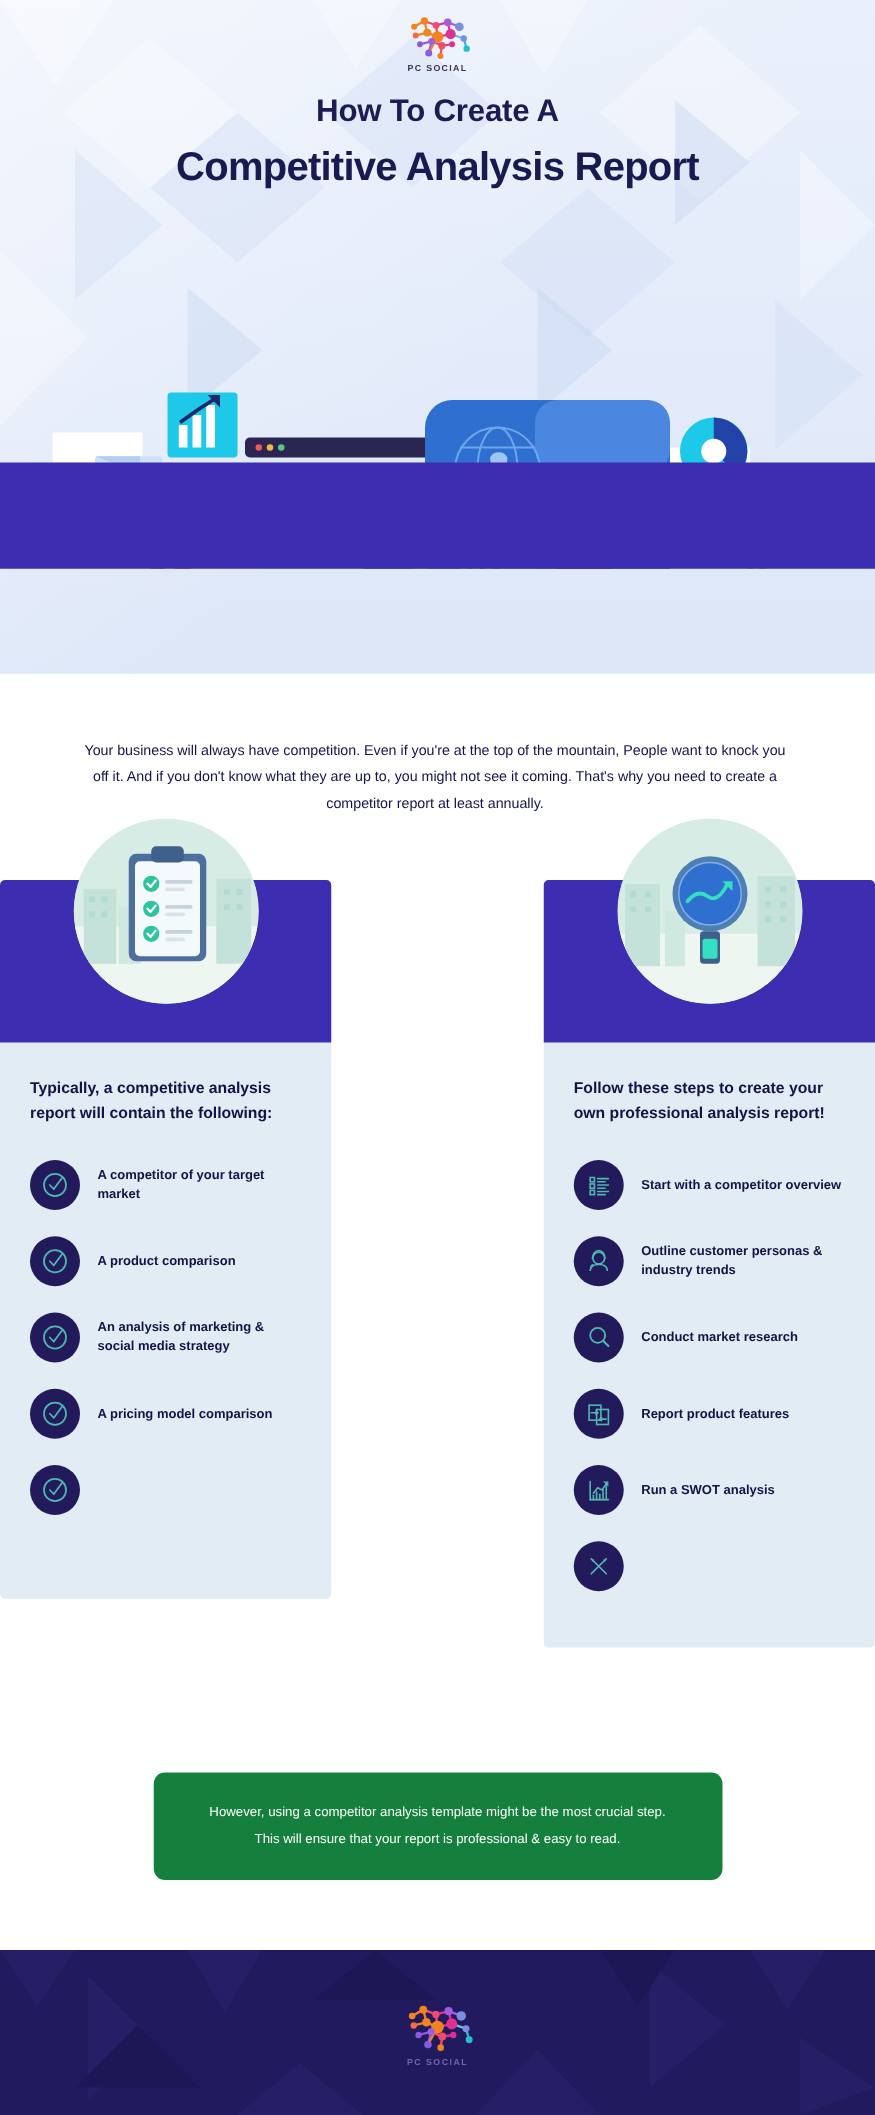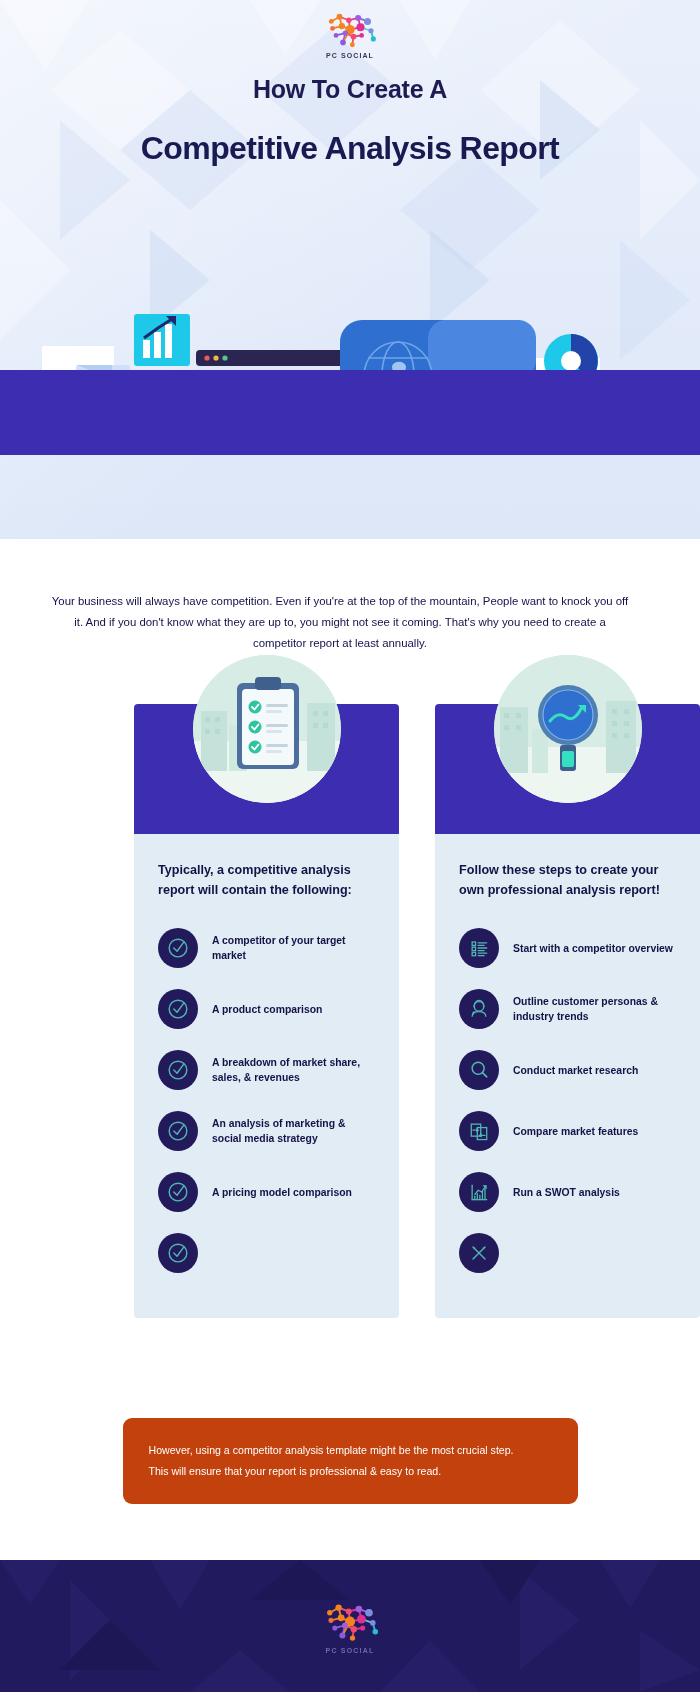--- a/index.html
+++ b/index.html
@@ -49,51 +49,51 @@
     color:#1d1b52;
     letter-spacing:-0.2px;
     margin-top:16px;
   }
   .title-2{
     text-align:center;
     font-size:32px;
     font-weight:700;
     color:#1a1a52;
     letter-spacing:-0.6px;
-    margin-top:26px;
+    margin-top:11px;
   }
 
   .hero-art{ position:absolute; left:0; top:150px; width:700px; height:305px; }
 
   .hero-band{
     position:absolute;
     left:0; top:370px;
     width:700px; height:85px;
     background:#3d2db0;
   }
 
   
   .intro{
     width:700px;
-    padding:52px 70px 0 50px;
+    padding:52px 70px 0 66px;
     text-align:center;
   }
   .intro p{
     font-size:11.4px;
     line-height:21px;
     color:#14124a;
     font-weight:400;
   }
 
   
   .cards{
     position:relative;
     margin-top:50px;
     display:flex;
-    justify-content:flex-end;
+    justify-content:space-between;
     gap:36px;
   }
   .card{ width:265px; position:relative; }
 
   .card-medallion{
     position:absolute;
     left:50%;
     transform:translateX(-50%);
     top:-49px;
     width:148px; height:148px;
@@ -148,24 +148,24 @@
   }
 
   
   .callout-wrap{
     display:flex;
     justify-content:center;
     margin-top:100px;
   }
   .callout{
     width:455px;
-    background:#c2410c;
+    background:#15803d;
     border-radius:9px;
     padding:22px 26px;
-    text-align:left;
+    text-align:center;
   }
   .callout p{
     color:#ffffff;
     font-size:10.6px;
     line-height:21px;
   }
 
   
   .footer{
     position:absolute;
@@ -446,29 +446,20 @@
       <div class="item">
         <span class="item-icon">
           <svg viewBox="0 0 28 28" width="26" height="26">
             <circle cx="14" cy="14" r="9.5" fill="none" stroke="#4fb8b0" stroke-width="1.5"></circle>
             <polyline points="9.5,14 13,17.5 20,8" fill="none" stroke="#4fb8b0" stroke-width="1.5" stroke-linecap="round" stroke-linejoin="round"></polyline>
           </svg>
         </span>
         <span class="item-label">A product comparison</span>
       </div>
 
-      <div class="item">
-        <span class="item-icon">
-          <svg viewBox="0 0 28 28" width="26" height="26">
-            <circle cx="14" cy="14" r="9.5" fill="none" stroke="#4fb8b0" stroke-width="1.5"></circle>
-            <polyline points="9.5,14 13,17.5 20,8" fill="none" stroke="#4fb8b0" stroke-width="1.5" stroke-linecap="round" stroke-linejoin="round"></polyline>
-          </svg>
-        </span>
-        <span class="item-label">A breakdown of market share, sales, &amp; revenues</span>
-      </div>
 
       <div class="item">
         <span class="item-icon">
           <svg viewBox="0 0 28 28" width="26" height="26">
             <circle cx="14" cy="14" r="9.5" fill="none" stroke="#4fb8b0" stroke-width="1.5"></circle>
             <polyline points="9.5,14 13,17.5 20,8" fill="none" stroke="#4fb8b0" stroke-width="1.5" stroke-linecap="round" stroke-linejoin="round"></polyline>
           </svg>
         </span>
         <span class="item-label">An analysis of marketing &amp; social media strategy</span>
       </div>
@@ -585,21 +576,21 @@
             <g stroke="#4fb8b0" stroke-width="1.5" fill="none">
               <rect x="5" y="6" width="11" height="14"></rect>
               <rect x="12" y="10" width="11" height="14"></rect>
               <line x1="7" y1="13" x2="13" y2="13" stroke-linecap="round"></line>
               <polyline points="11,11 13,13 11,15"></polyline>
               <line x1="21" y1="19" x2="15" y2="19" stroke-linecap="round"></line>
               <polyline points="17,17 15,19 17,21"></polyline>
             </g>
           </svg>
         </span>
-        <span class="item-label">Compare market features</span>
+        <span class="item-label">Report product features</span>
       </div>
 
       <div class="item">
         <span class="item-icon">
           <svg viewBox="0 0 28 28" width="24" height="24">
             <g stroke="#4fb8b0" stroke-width="1.5" fill="none" stroke-linecap="round">
               <line x1="6" y1="6" x2="6" y2="23"></line>
               <line x1="6" y1="23" x2="23" y2="23"></line>
               <line x1="9" y1="19" x2="9" y2="23"></line>
               <line x1="12" y1="16" x2="12" y2="23"></line>

